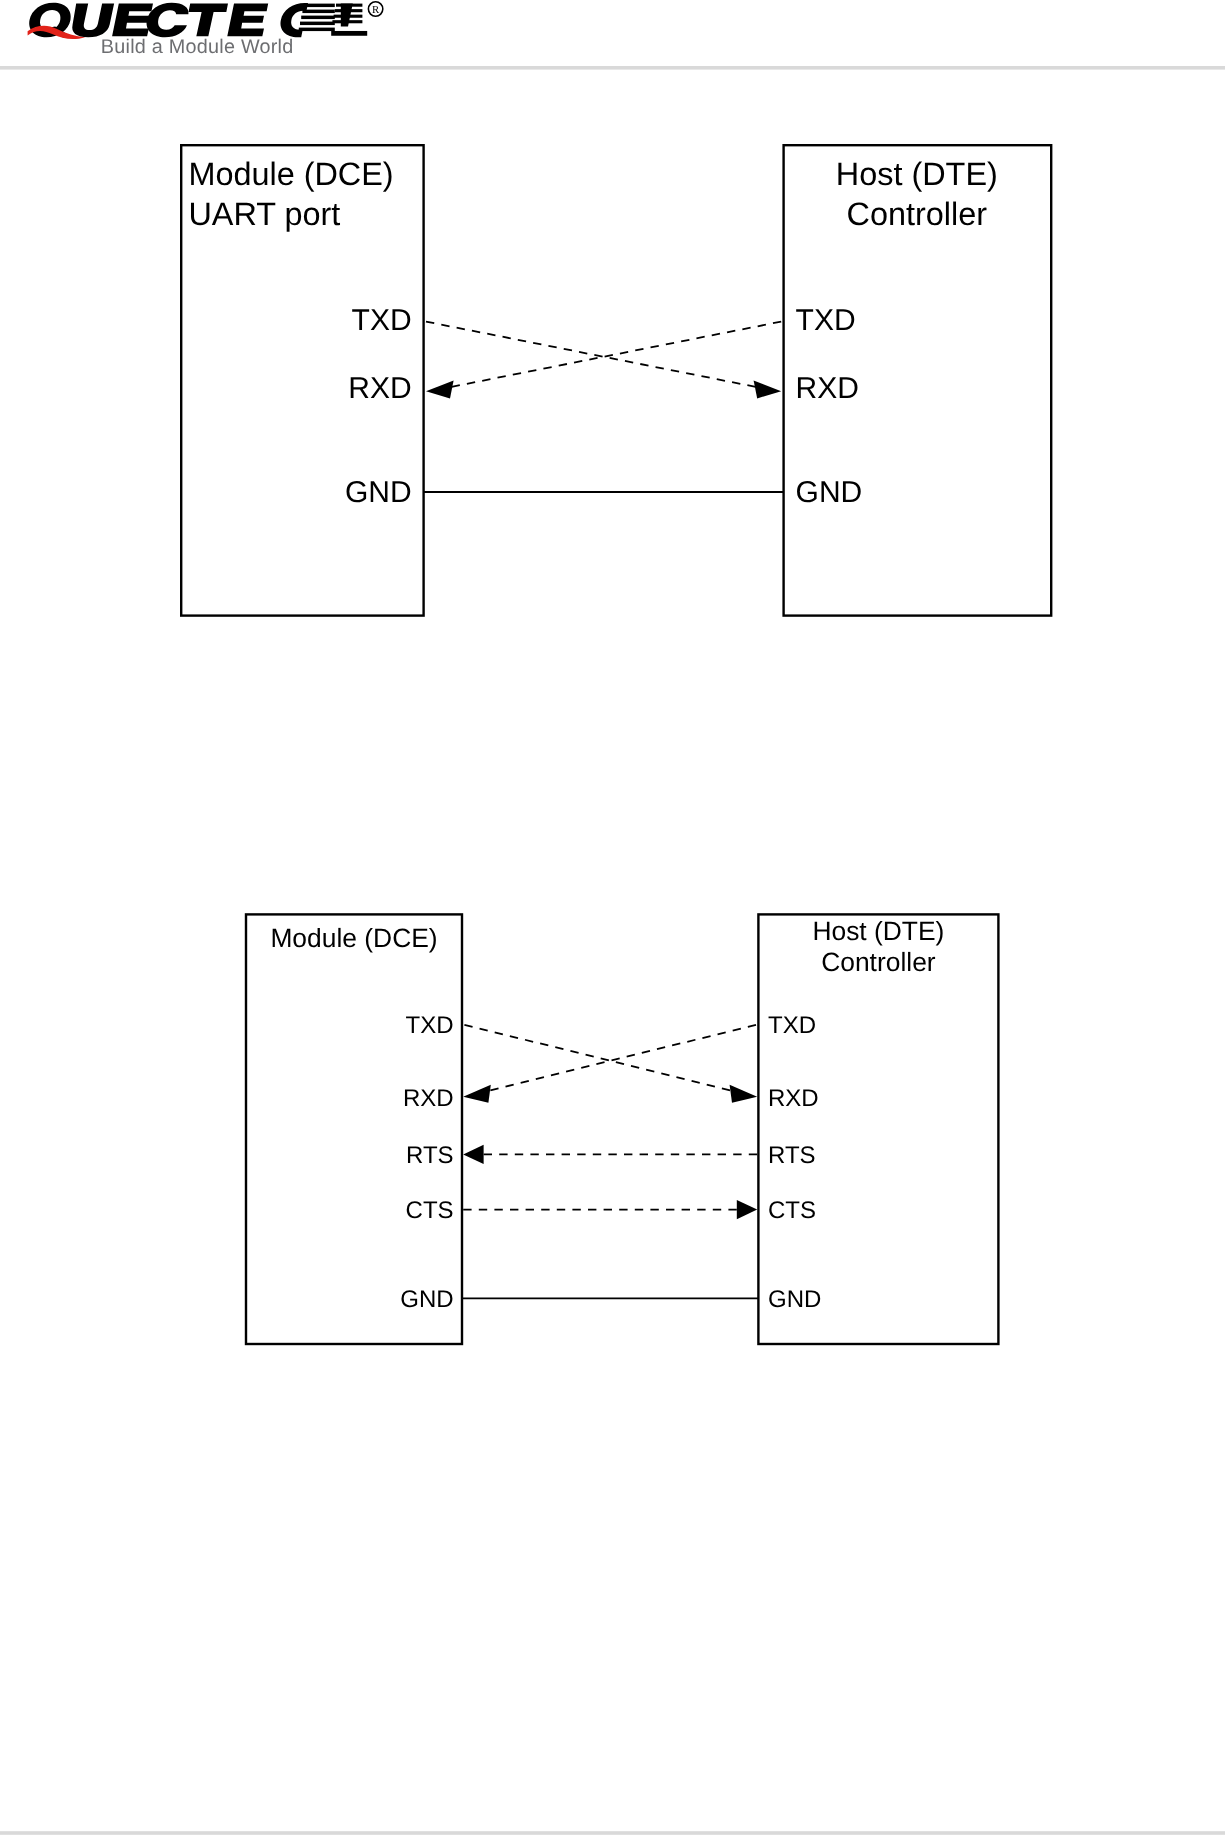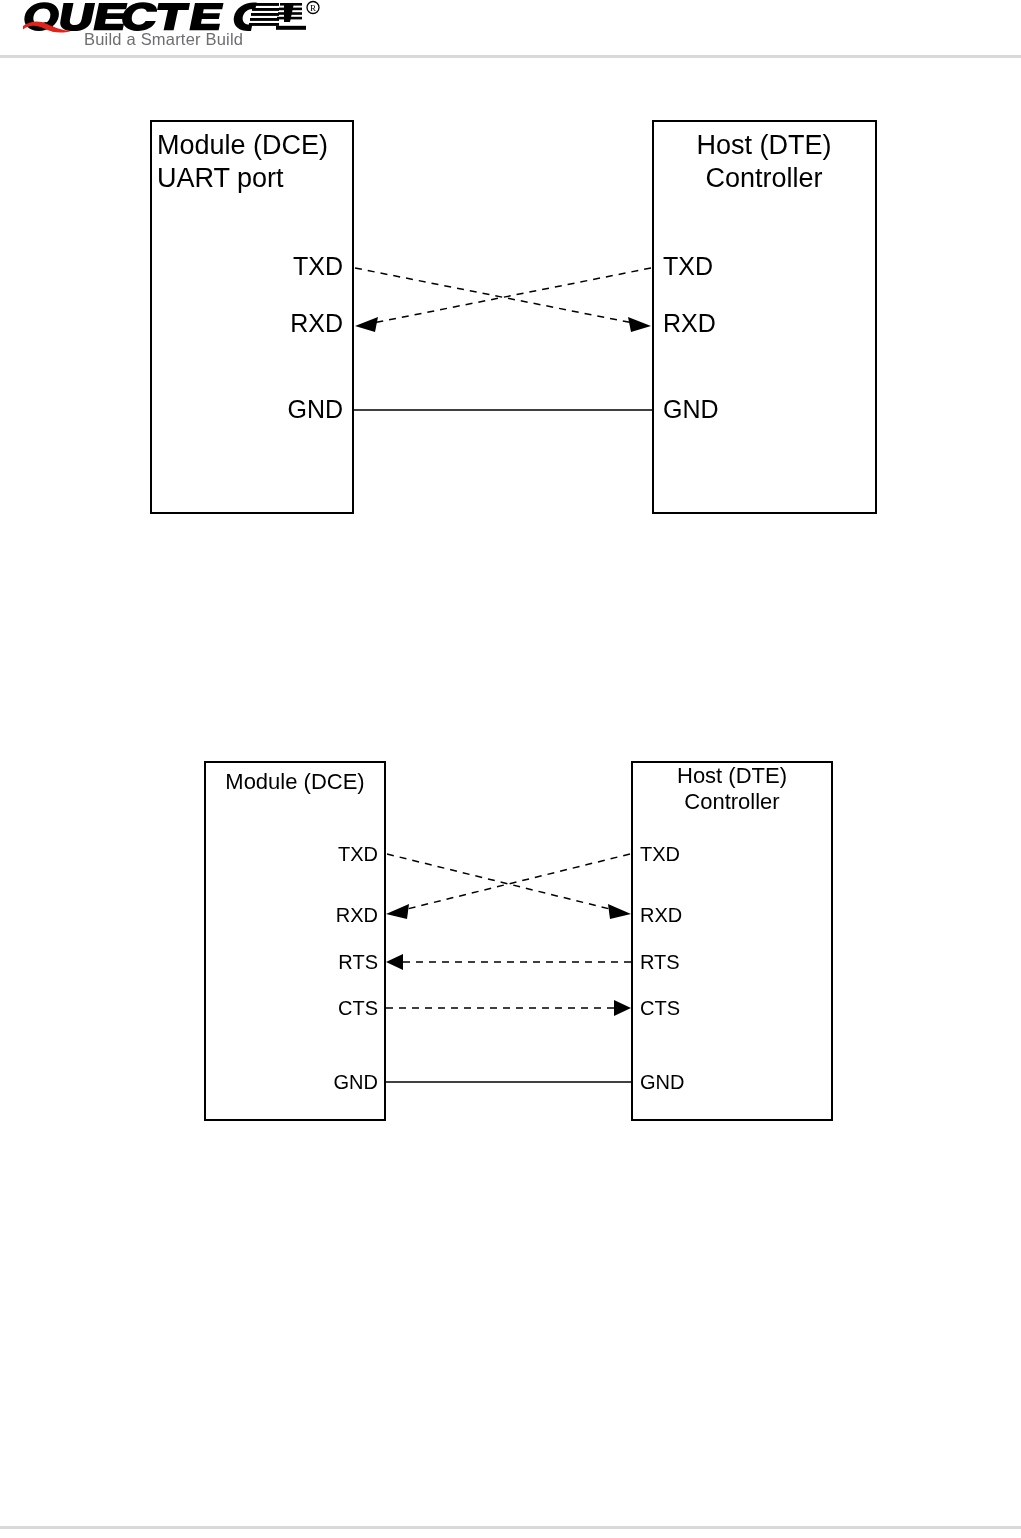--- a/index.html
+++ b/index.html
@@ -156,21 +156,21 @@
         <rect x="254" y="25.8" width="30" height="4.0"></rect>
       </g>
 
       <g>
         <circle cx="291" cy="7.5" r="6.0" fill="none" stroke="#000000" stroke-width="1.3"></circle>
         <text x="291" y="11.2" text-anchor="middle" font-family="Liberation Serif, serif" font-size="9" fill="#000000">R</text>
       </g>
 
       <path fill="#e2231a" d="M1.0 26.0 C8.0 21.0 17.0 20.0 25.0 24.0 C33.0 28.0 41.0 30.5 49.0 31.0 C40.0 33.8 30.5 32.8 22.0 28.6 C14.5 25.0 7.5 24.5 1.0 29.5 Z"></path>
     </svg>
-    <div id="brand-tagline">Build a Smarter Build</div>
+    <div id="brand-tagline">Build a Module World</div>
   </div>
 
   <div id="header-rule"></div>
 </div>
 
 <div class="figure" id="figure-uart-basic">
   <svg width="1021" height="440" viewBox="0 0 1021 440">
 
     <rect class="box-rect" x="151" y="25" width="202" height="392"></rect>
     <text class="box-title t-big" x="157" y="39" dominant-baseline="hanging">Module (DCE)</text>

